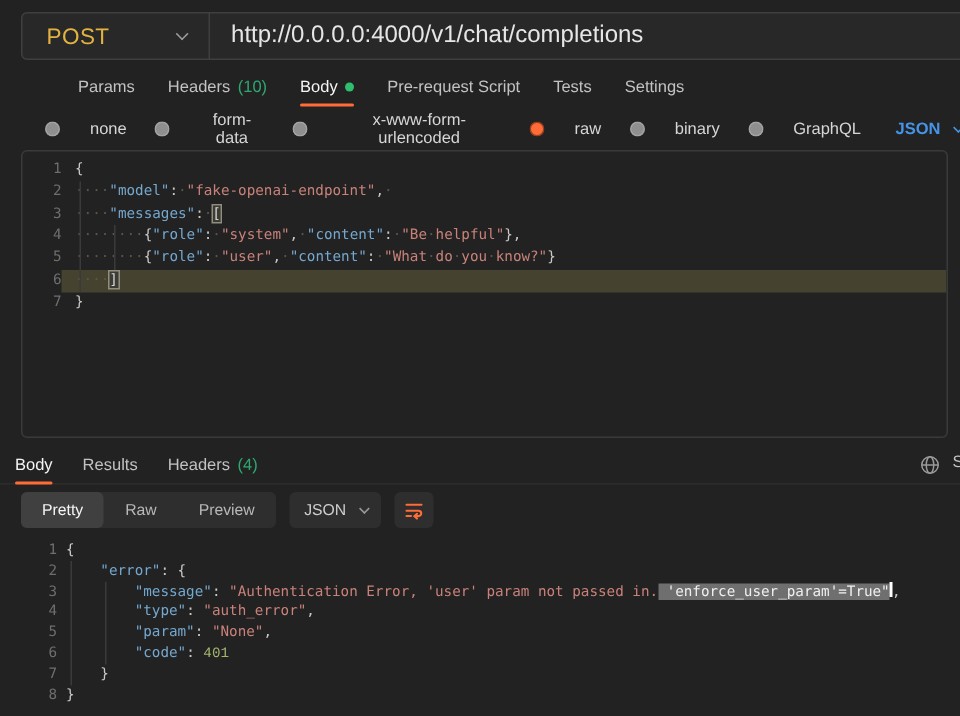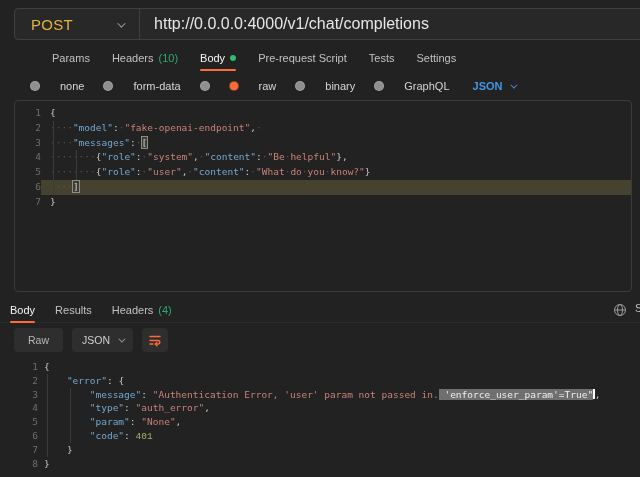--- a/index.html
+++ b/index.html
@@ -149,20 +149,21 @@
   <div class="radio-opt">
       <span class="radio-dot"></span>
       <span>none</span>
     </div>
     <div class="radio-opt">
       <span class="radio-dot"></span>
       <span>form-data</span>
     </div>
     <div class="radio-opt">
       <span class="radio-dot"></span>
+      <span>x-www-form-urlencoded</span>
     </div>
     <div class="radio-opt selected">
       <span class="radio-dot"></span>
       <span>raw</span>
     </div>
     <div class="radio-opt">
       <span class="radio-dot"></span>
       <span>binary</span>
     </div>
     <div class="radio-opt">
@@ -204,21 +205,23 @@
       <circle cx="7" cy="7" r="5.5"></circle>
       <ellipse cx="7" cy="7" rx="2.5" ry="5.5"></ellipse>
       <line x1="1.5" y1="7" x2="12.5" y2="7"></line>
     </g>
   </svg>
     <span class="status-partial">St</span>
   </div>
 
 <div class="resp-toolbar">
   <div class="seg-group" id="view-seg">
+      <div class="seg active">Pretty</div>
       <div class="seg">Raw</div>
+      <div class="seg">Preview</div>
     </div>
   <div class="dd-box">
     <span>JSON</span>
     <span class="chev small"></span>
   </div>
   <div class="icon-box">
     <svg width="14" height="14" viewBox="0 0 14 14">
       <g fill="none" stroke="#ff6c37" stroke-width="1.4" stroke-linecap="round">
         <line x1="2" y1="3.5" x2="12" y2="3.5"></line>
         <path d="M2 7.5 H10 a1.8 1.8 0 0 1 0 3.6 H7.5"></path>

